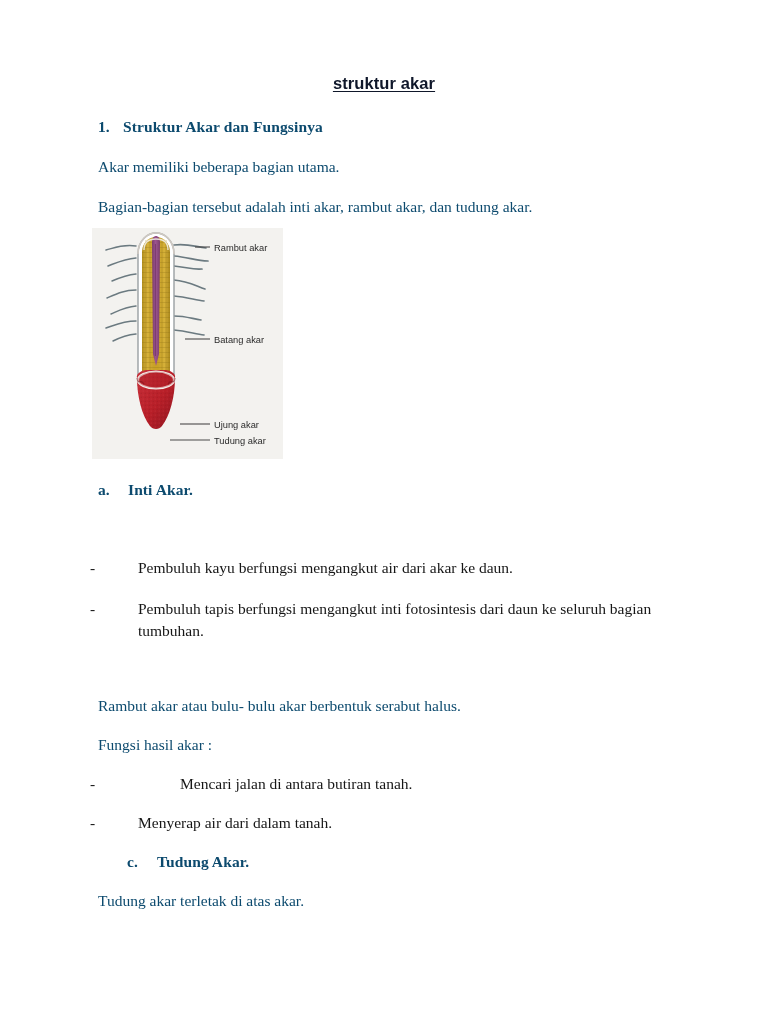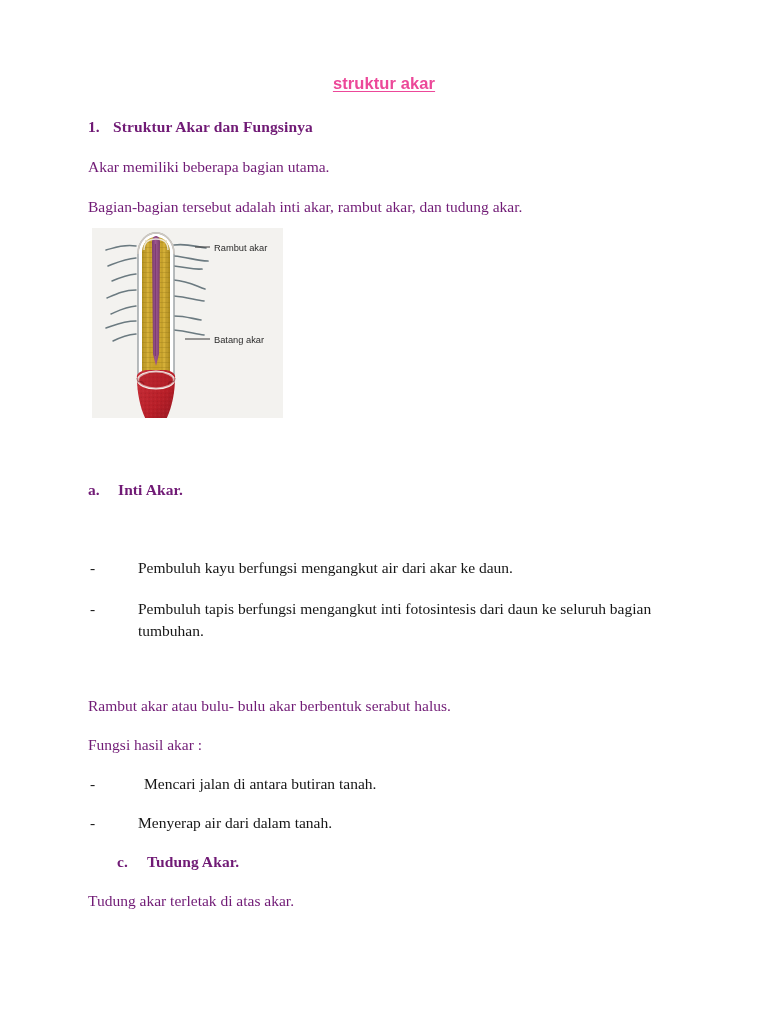--- a/index.html
+++ b/index.html
@@ -32,33 +32,33 @@
   .doc-title {
     position: absolute;
     left: 0;
     top: 74px;
     width: 768px;
     text-align: center;
     font-family: "Liberation Sans", "DejaVu Sans", sans-serif;
     font-weight: bold;
     font-size: 16.5px;
     letter-spacing: 0.1px;
-    color: #ec4899;
+    color: #0f172a;
     text-decoration: underline;
     text-underline-offset: 2px;
   }
 
   
   .blk {
     position: absolute;
-    left: 88px;
+    left: 98px;
     width: 580px;
     font-size: 15.5px;
     line-height: 22px;
-    color: #701a75;
+    color: #0c4a6e;
   }
   .blk.heading {
     font-weight: bold;
     letter-spacing: 0.1px;
   }
   .num-label {
     display: inline-block;
     width: 25px;
   }
   .alpha-label {
@@ -81,21 +81,21 @@
   .dash-text {
     flex: 1 1 auto;
   }
 
   
   .figure {
     position: absolute;
     left: 92px;
     top: 228px;
     width: 191px;
-    height: 190px;
+    height: 231px;
     background: #15803d;
     overflow: hidden;
   }
   .figure svg { display: block; }
 </style>
 </head>
 <body>
 
 <div class="page">
 
@@ -231,21 +231,21 @@
     <span class="dash-text">Pembuluh tapis berfungsi mengangkut inti fotosintesis dari daun ke seluruh bagian tumbuhan.</span>
   </div>
 
 
   <div class="blk" style="top:695px;">Rambut akar atau bulu- bulu akar berbentuk serabut halus.</div>
 
   <div class="blk" style="top:734px;">Fungsi hasil akar :</div>
 
   <div class="dash-row" style="top:773px;">
     <span class="dash-mark">-</span>
-    <span class="dash-text" style="padding-left:6px;">Mencari jalan di antara butiran tanah.</span>
+    <span class="dash-text" style="padding-left:6px;margin-left:36px;">Mencari jalan di antara butiran tanah.</span>
   </div>
 
   <div class="dash-row" style="top:812px;">
     <span class="dash-mark">-</span>
     <span class="dash-text">Menyerap air dari dalam tanah.</span>
   </div>
 
   <div class="blk heading" style="top:851px;margin-left:29px;">
     <span class="alpha-label">c.</span><span>Tudung Akar.</span>
   </div>

